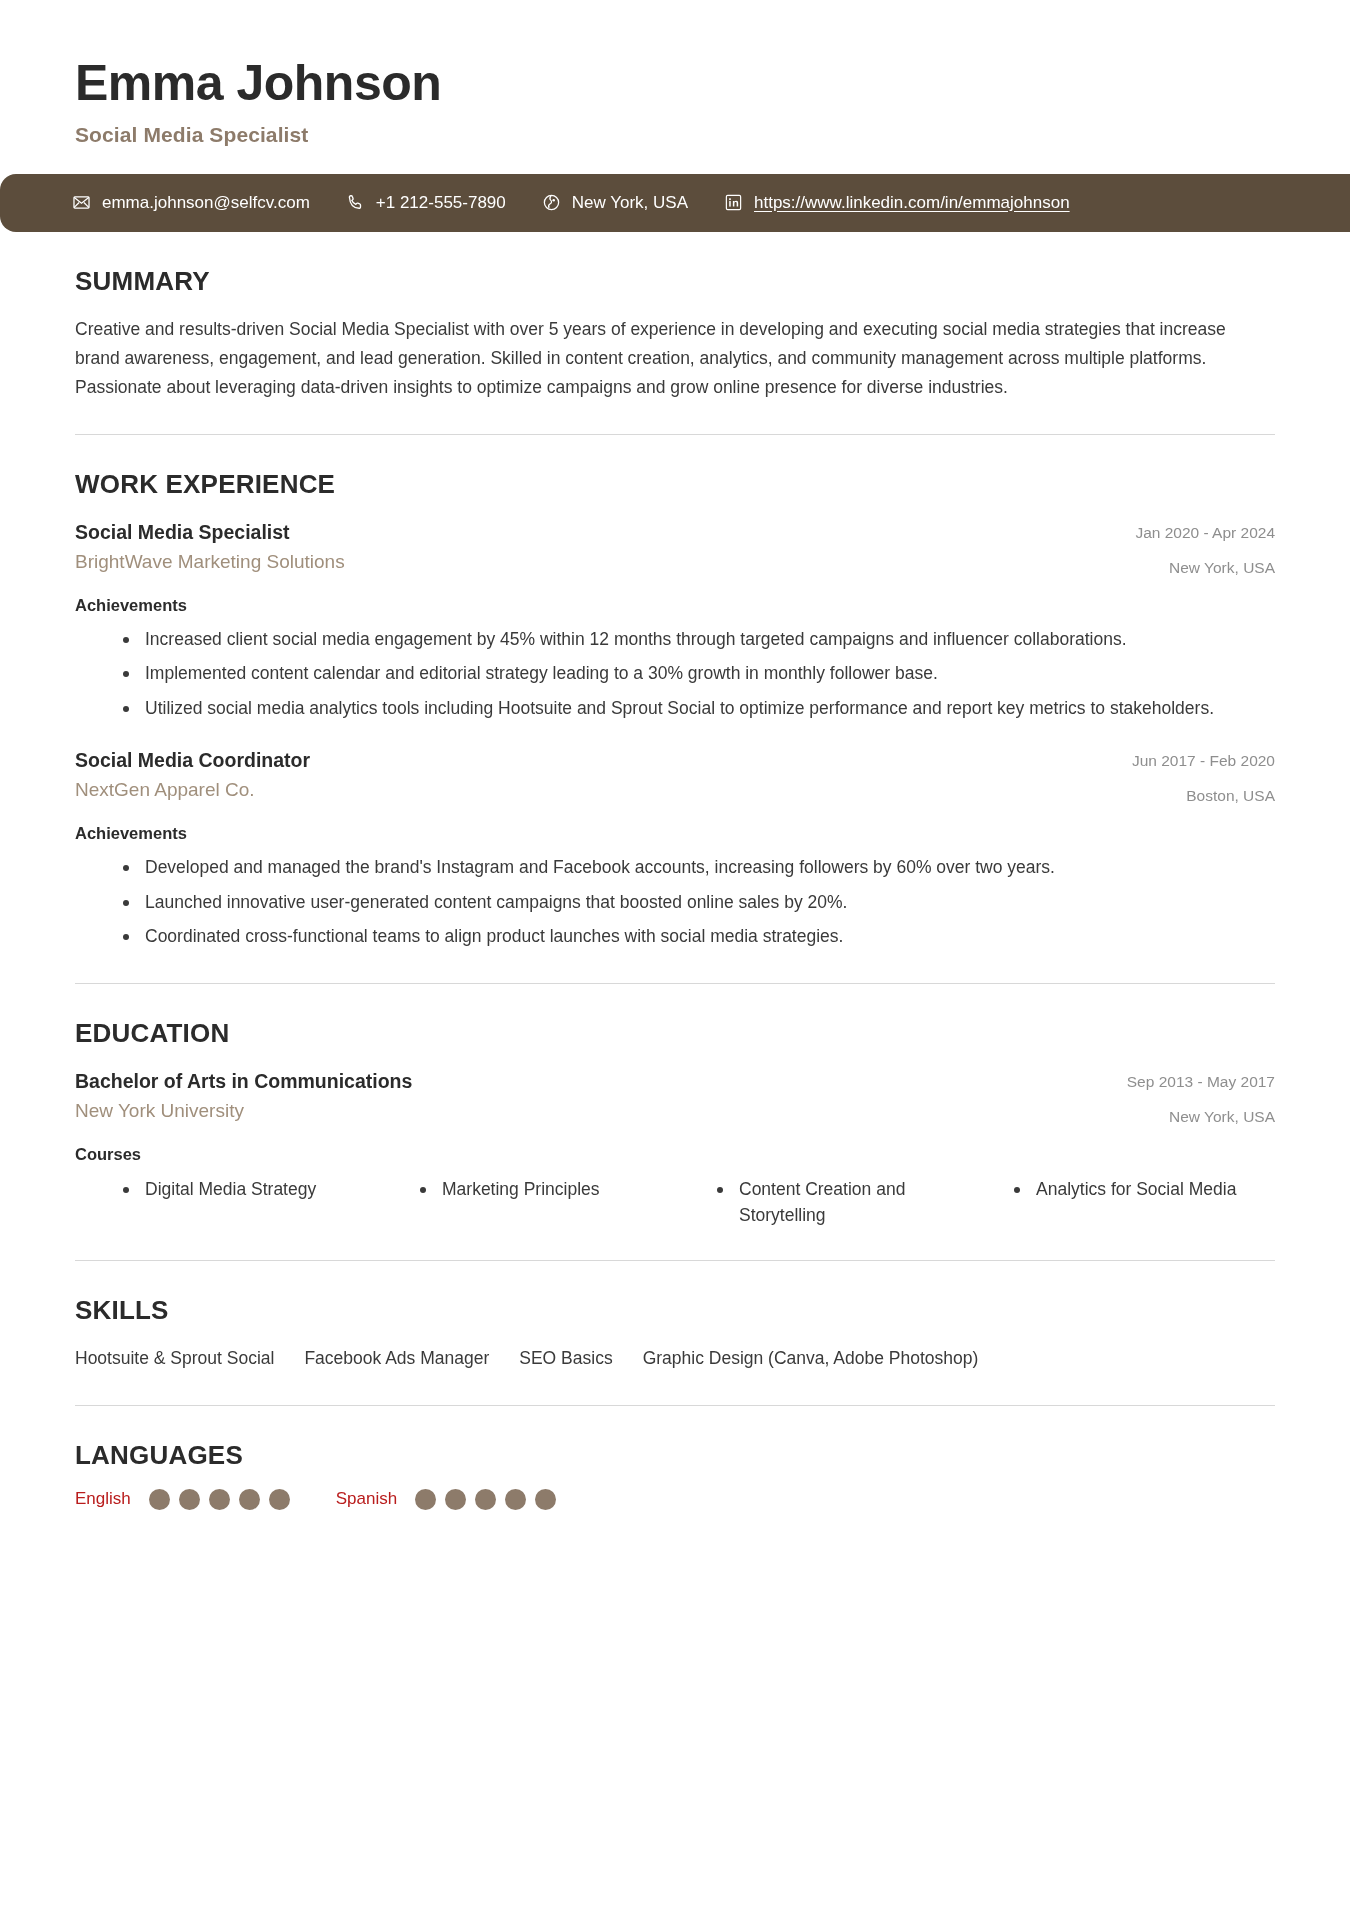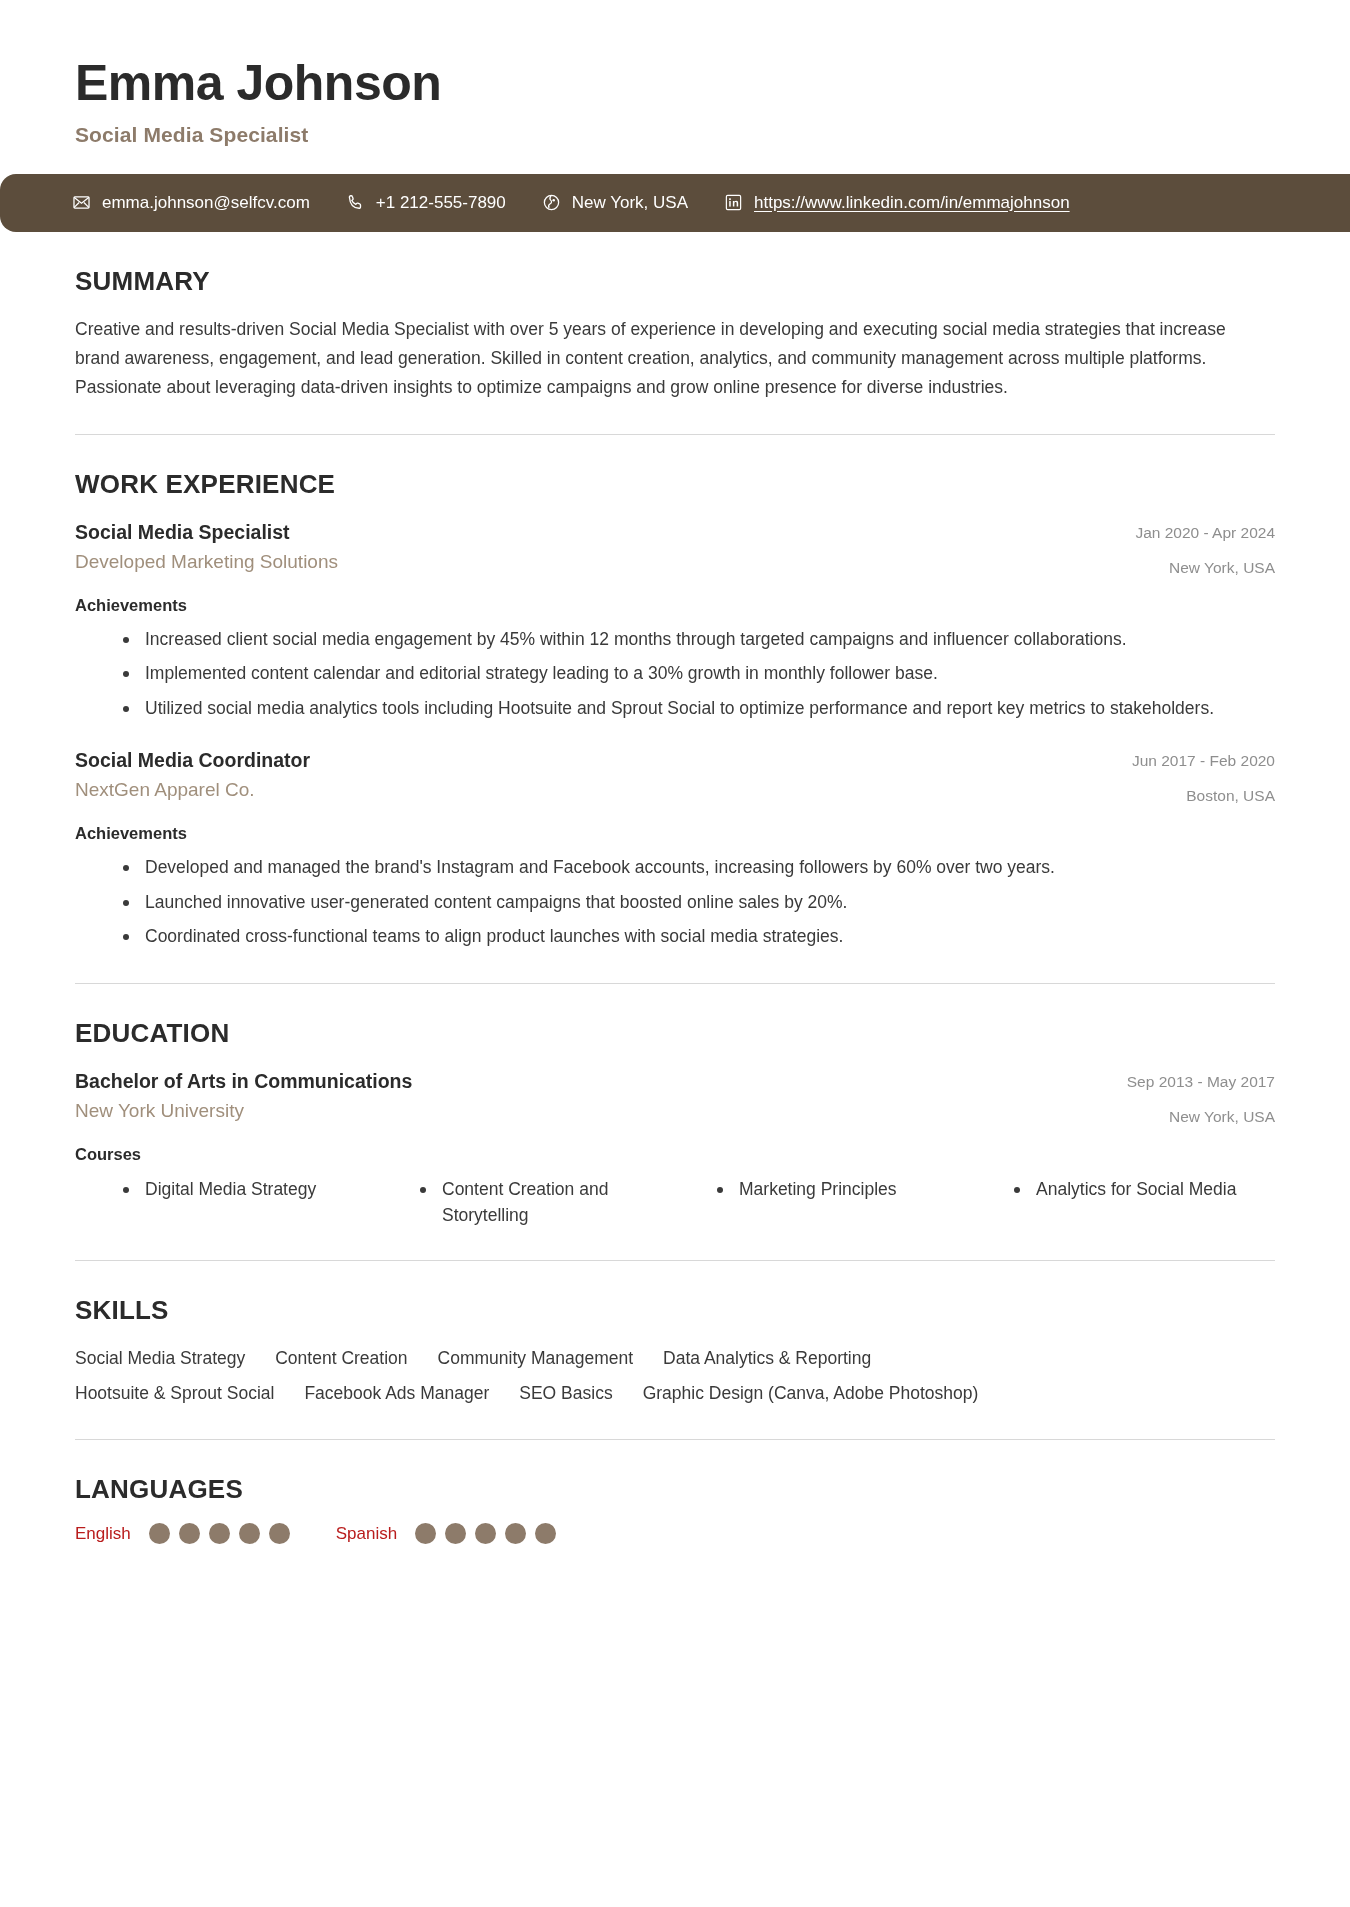--- a/index.html
+++ b/index.html
@@ -335,21 +335,21 @@
       <div class="summary-text">Creative and results-driven Social Media Specialist with over 5 years of experience in developing and executing social media strategies that increase brand awareness, engagement, and lead generation. Skilled in content creation, analytics, and community management across multiple platforms. Passionate about leveraging data-driven insights to optimize campaigns and grow online presence for diverse industries.</div>
     </div>
 
     <div class="section">
       <div class="section-title">WORK EXPERIENCE</div>
 
       <div class="entry">
         <div class="entry-head">
           <div class="entry-left">
             <div class="entry-role">Social Media Specialist</div>
-            <div class="entry-org">Developed Marketing Solutions</div>
+            <div class="entry-org">BrightWave Marketing Solutions</div>
           </div>
           <div class="entry-right">
             <div class="entry-date">Jan 2020 - Apr 2024</div>
             <div class="entry-loc">New York, USA</div>
           </div>
         </div>
         <div class="sublabel">Achievements</div>
         <ul class="bullets">
           <li>Increased client social media engagement by 45% within 12 months through targeted campaigns and influencer collaborations.</li>
           <li>Implemented content calendar and editorial strategy leading to a 30% growth in monthly follower base.</li>
@@ -387,36 +387,30 @@
             <div class="entry-org">New York University</div>
           </div>
           <div class="entry-right">
             <div class="entry-date">Sep 2013 - May 2017</div>
             <div class="entry-loc">New York, USA</div>
           </div>
         </div>
         <div class="sublabel">Courses</div>
         <div class="courses-grid">
           <div class="course-item">Digital Media Strategy</div>
+          <div class="course-item">Marketing Principles</div>
           <div class="course-item">Content Creation and Storytelling</div>
-          <div class="course-item">Marketing Principles</div>
           <div class="course-item">Analytics for Social Media</div>
         </div>
       </div>
     </div>
 
     <div class="section">
       <div class="section-title">SKILLS</div>
       <div class="skills-rows">
-        <div class="skills-row">
-          <span class="skill">Social Media Strategy</span>
-          <span class="skill">Content Creation</span>
-          <span class="skill">Community Management</span>
-          <span class="skill">Data Analytics &amp; Reporting</span>
-        </div>
         <div class="skills-row">
           <span class="skill">Hootsuite &amp; Sprout Social</span>
           <span class="skill">Facebook Ads Manager</span>
           <span class="skill">SEO Basics</span>
           <span class="skill">Graphic Design (Canva, Adobe Photoshop)</span>
         </div>
       </div>
     </div>
 
     <div class="section">

